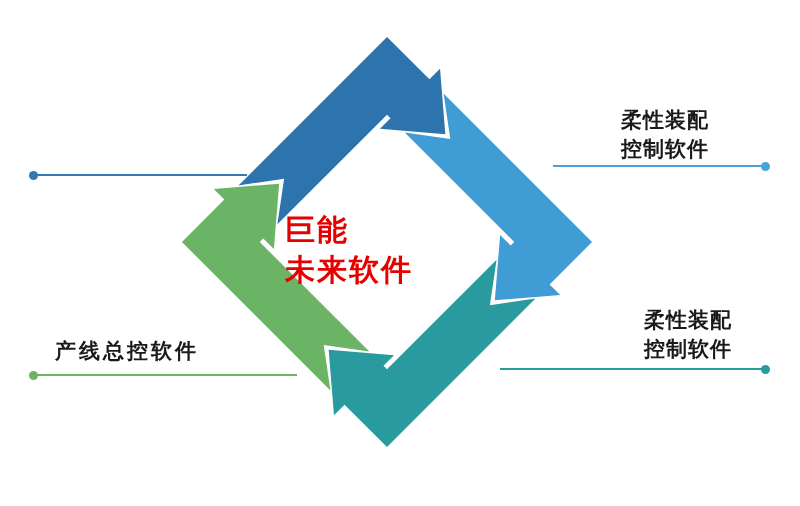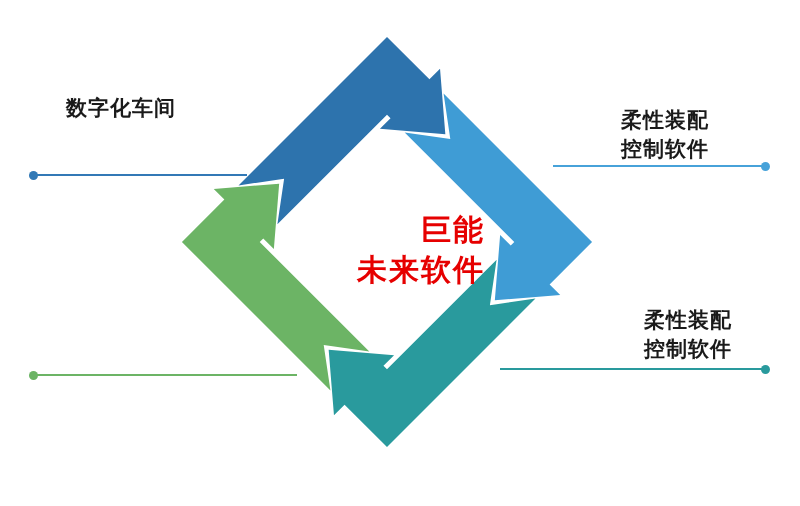--- a/index.html
+++ b/index.html
@@ -11,21 +11,21 @@
     overflow: hidden;
     font-family: "Liberation Sans", sans-serif;
   }
   .diagram-svg { position: absolute; left: 0; top: 0; }
 
   .center-label {
     position: absolute;
     left: 285px;
     top: 210px;
     width: 200px;
-    text-align: right;
+    text-align: left;
     font-weight: bold;
     font-size: 30px;
     line-height: 40px;
     letter-spacing: 2px;
   }
 
   .callout {
     position: absolute;
     font-weight: bold;
     color: #1a1a1a;
@@ -64,32 +64,34 @@
       <polygon transform="rotate(270)" points="-145,65 -145,-145 -85,-145 -85,-160 -35,-117.5 -85,-75 -85,-90 -90,-90 -90,65 -117.5,28" fill="#6cb465"></polygon>
     </g>
   </svg>
 
   <div class="center-label" style="color: rgb(230, 0, 0);">
     <div>巨能</div>
     <div>未来软件</div>
   </div>
 
   <div class="callout callout-tl">
-    <div>数字化车间</div>
   </div>
   <div class="rule rule-tl" style="background-color: rgb(50, 121, 182);"></div>
   <div class="dot dot-tl" style="background-color: rgb(50, 121, 182);"></div>
 
   <div class="callout callout-tr">
     <div>柔性装配</div>
     <div>控制软件</div>
   </div>
   <div class="rule rule-tr" style="background-color: rgb(71, 162, 217);"></div>
   <div class="dot dot-tr" style="background-color: rgb(71, 162, 217);"></div>
 
+  <div class="callout callout-bl">
+    <div>产线总控软件</div>
+  </div>
   <div class="rule rule-bl" style="background-color: rgb(108, 180, 101);"></div>
   <div class="dot dot-bl" style="background-color: rgb(108, 180, 101);"></div>
 
   <div class="callout callout-br">
     <div>柔性装配</div>
     <div>控制软件</div>
   </div>
   <div class="rule rule-br" style="background-color: rgb(41, 154, 157);"></div>
   <div class="dot dot-br" style="background-color: rgb(41, 154, 157);"></div>
 

